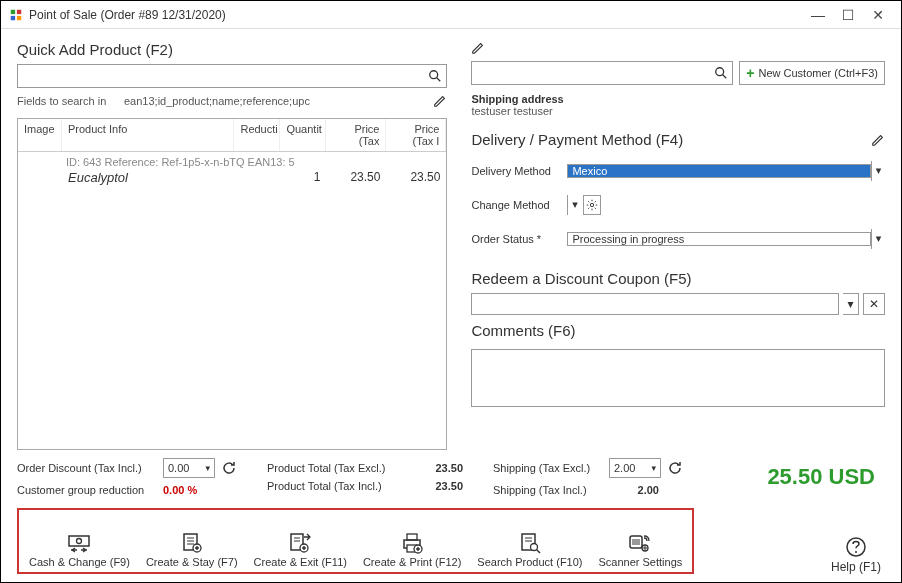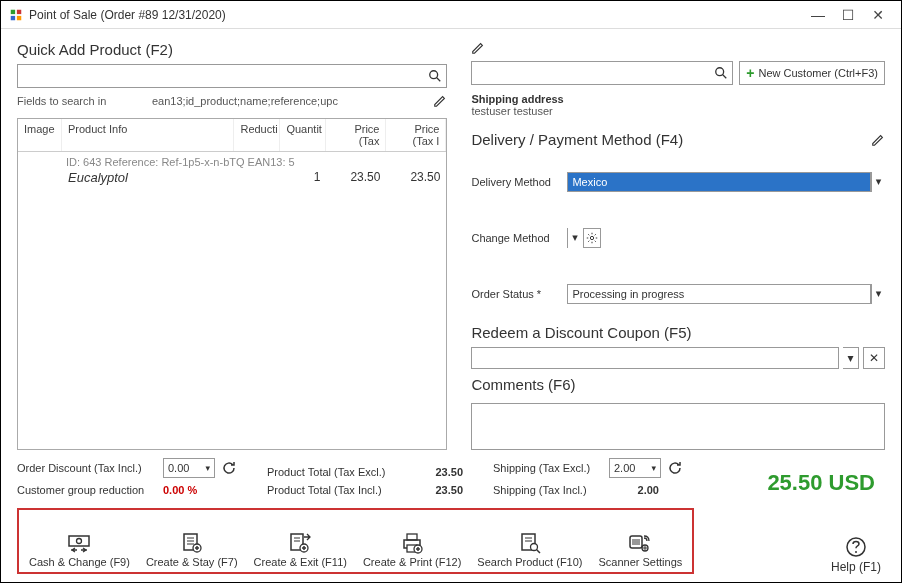--- a/index.html
+++ b/index.html
@@ -12,21 +12,21 @@
   .content { flex: 1; display: flex; padding: 8px 16px 0 16px; gap: 24px; overflow: hidden; }
   .left { flex: 1.02; display: flex; flex-direction: column; }
   .right { flex: 0.98; display: flex; flex-direction: column; }
   .section-head { display: flex; align-items: center; justify-content: space-between; margin: 4px 0 6px 0; }
   .section-head h3 { font-weight: normal; font-size: 15px; color: #333; }
   .pencil { width: 14px; height: 14px; cursor: pointer; }
   .searchbox { display: flex; align-items: center; border: 1px solid #999; height: 24px; padding: 0 4px; background: #fff; }
   .searchbox input { flex: 1; border: none; outline: none; font-size: 12px; background: transparent; }
   .searchbox .sicon { width: 14px; height: 14px; margin-left: 4px; }
   .fields-row { display: flex; align-items: center; margin-top: 6px; font-size: 11px; color: #555; }
-  .fields-row .flabel { width: 135px; }
+  .fields-row .flabel { width: 107px; }
   .fields-row .fval { flex: 1; }
   .grid { border: 1px solid #aaa; margin-top: 10px; flex: 1; min-height: 260px; background: #fff; display: flex; flex-direction: column; }
   .grid-head { display: flex; background: #fff; border-bottom: 1px solid #ccc; font-size: 11px; color: #444; }
   .grid-head div { padding: 4px 6px; border-right: 1px solid #eee; }
   .col-img { width: 44px; }
   .col-info { flex: 1; }
   .col-red { width: 46px; }
   .col-qty { width: 46px; text-align: right; }
   .col-ptx { width: 60px; text-align: right; }
   .col-pti { width: 60px; text-align: right; }
@@ -40,32 +40,32 @@
   .grid-line2 .c-ptx { width: 60px; text-align: right; }
   .grid-line2 .c-pti { width: 60px; text-align: right; }
   .cust-row { display: flex; gap: 6px; }
   .cust-row .searchbox { flex: 1; }
   .newcust { border: 1px solid #999; height: 24px; display: flex; align-items: center; padding: 0 6px; font-size: 11px; cursor: pointer; gap: 4px; }
   .newcust .plus { color: #2e9b2e; font-size: 14px; font-weight: bold; }
   .addr-block { display: flex; margin-top: 8px; font-size: 11px; gap: 30px; }
   .addr-block .lab { font-weight: bold; color: #333; }
   .addr-block .sub { color: #555; }
   .addr-block .right-addr { flex: 1; color: #333; }
-  .form-row { display: flex; align-items: center; margin: 18px 0; font-size: 11px; }
+  .form-row { display: flex; align-items: center; margin: 7px 0; font-size: 11px; }
   .form-row label { width: 96px; color: #333; }
-  .form-row .val { flex: 1; border: 1px solid #999; height: 20px; display: flex; align-items: center; padding: 0 4px; position: relative; }
+  .form-row .val { flex: 1; border: 1px solid #999; height: 14px; display: flex; align-items: center; padding: 0 4px; position: relative; }
   .form-row .val.sel { background: #2b73c7; color: #fff; }
   .form-row .caret { width: 14px; text-align: center; border-left: 1px solid #999; height: 20px; line-height: 18px; cursor: pointer; background:#fff; color:#333;}
   .gearbtn { width: 18px; height: 20px; border: 1px solid #999; margin-left: 2px; display: flex; align-items: center; justify-content: center; cursor: pointer; }
   .coupon-row { display: flex; gap: 4px; }
   .coupon-row .val { flex: 1; border: 1px solid #999; height: 22px; }
   .coupon-row .caret2 { width: 16px; border:1px solid #999; border-left:none; height:22px; text-align:center; line-height:20px;}
   .xbtn { width: 22px; height: 22px; border: 1px solid #999; text-align: center; line-height: 20px; cursor: pointer; }
   .comments { border: 1px solid #999; height: 58px; margin-top: 4px; }
-  .totals { display: flex; align-items: flex-end; padding: 8px 16px; gap: 30px; }
+  .totals { display: flex; align-items: center; padding: 8px 16px; gap: 30px; }
   .totals .tcol { display: flex; flex-direction: column; gap: 6px; font-size: 11px; }
   .totals .trow { display: flex; align-items: center; gap: 6px; }
   .totals .trow .tl { width: 140px; }
   .totals .trow .tv { font-weight: bold; width: 50px; text-align: right; }
   .red { color: #c00; font-weight: bold; }
   .spin { border: 1px solid #999; width: 52px; height: 20px; display: flex; align-items: center; padding: 0 4px; }
   .refresh { width: 16px; height: 16px; cursor: pointer; }
   .grand { margin-left: auto; font-size: 22px; color: #2e9b2e; font-weight: bold; padding-right: 10px; }
   .toolbar-wrap { padding: 4px 16px 8px 16px; display:flex; align-items:flex-end;}
   .toolbar { display: flex; gap: 16px; border: 2px solid #c33; padding: 22px 10px 4px 10px; }
@@ -188,21 +188,21 @@
         </div>
       </div>
       <div class="form-row">
         <label>Order Status *</label>
         <div class="val">
             <span>Processing in progress</span>
           </div>
         <div class="caret">▾</div>
       </div>
 
-      <div class="section-head" style="margin-top:2px;">
+      <div class="section-head" style="margin-top:14px;">
         <h3>Redeem a Discount Coupon (F5)</h3>
       </div>
       <div class="coupon-row">
         <div class="val"></div>
         <div class="caret2">▾</div>
         <div class="xbtn">✕</div>
       </div>
 
       <div class="section-head" style="margin-top:7px;">
         <h3>Comments (F6)</h3>

